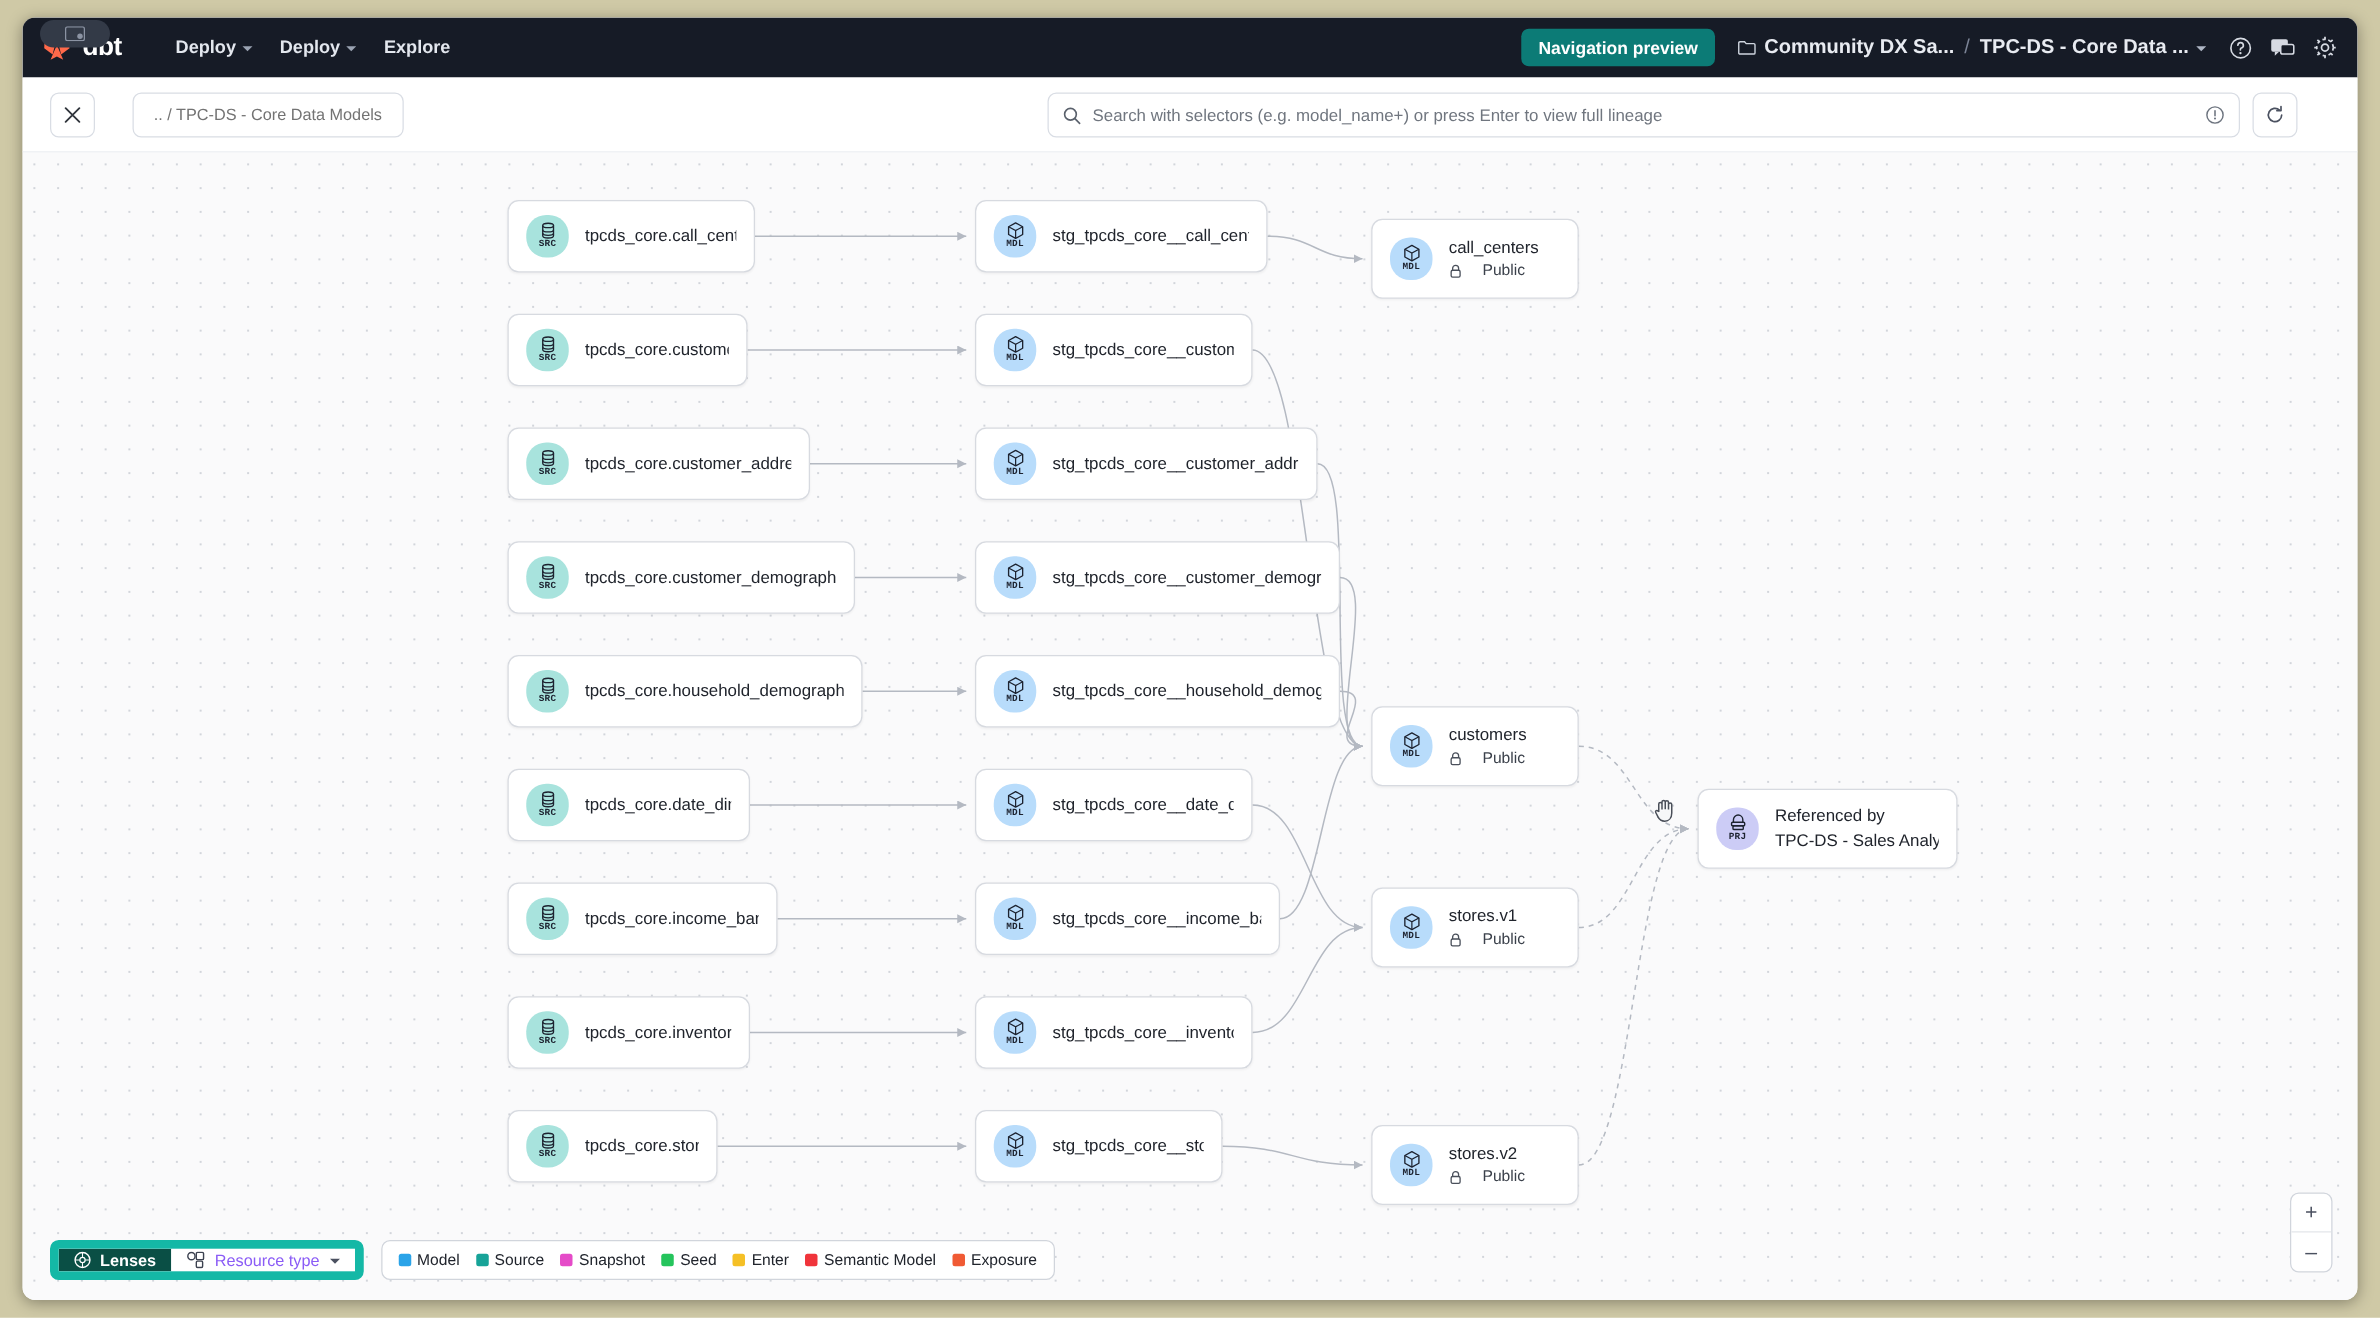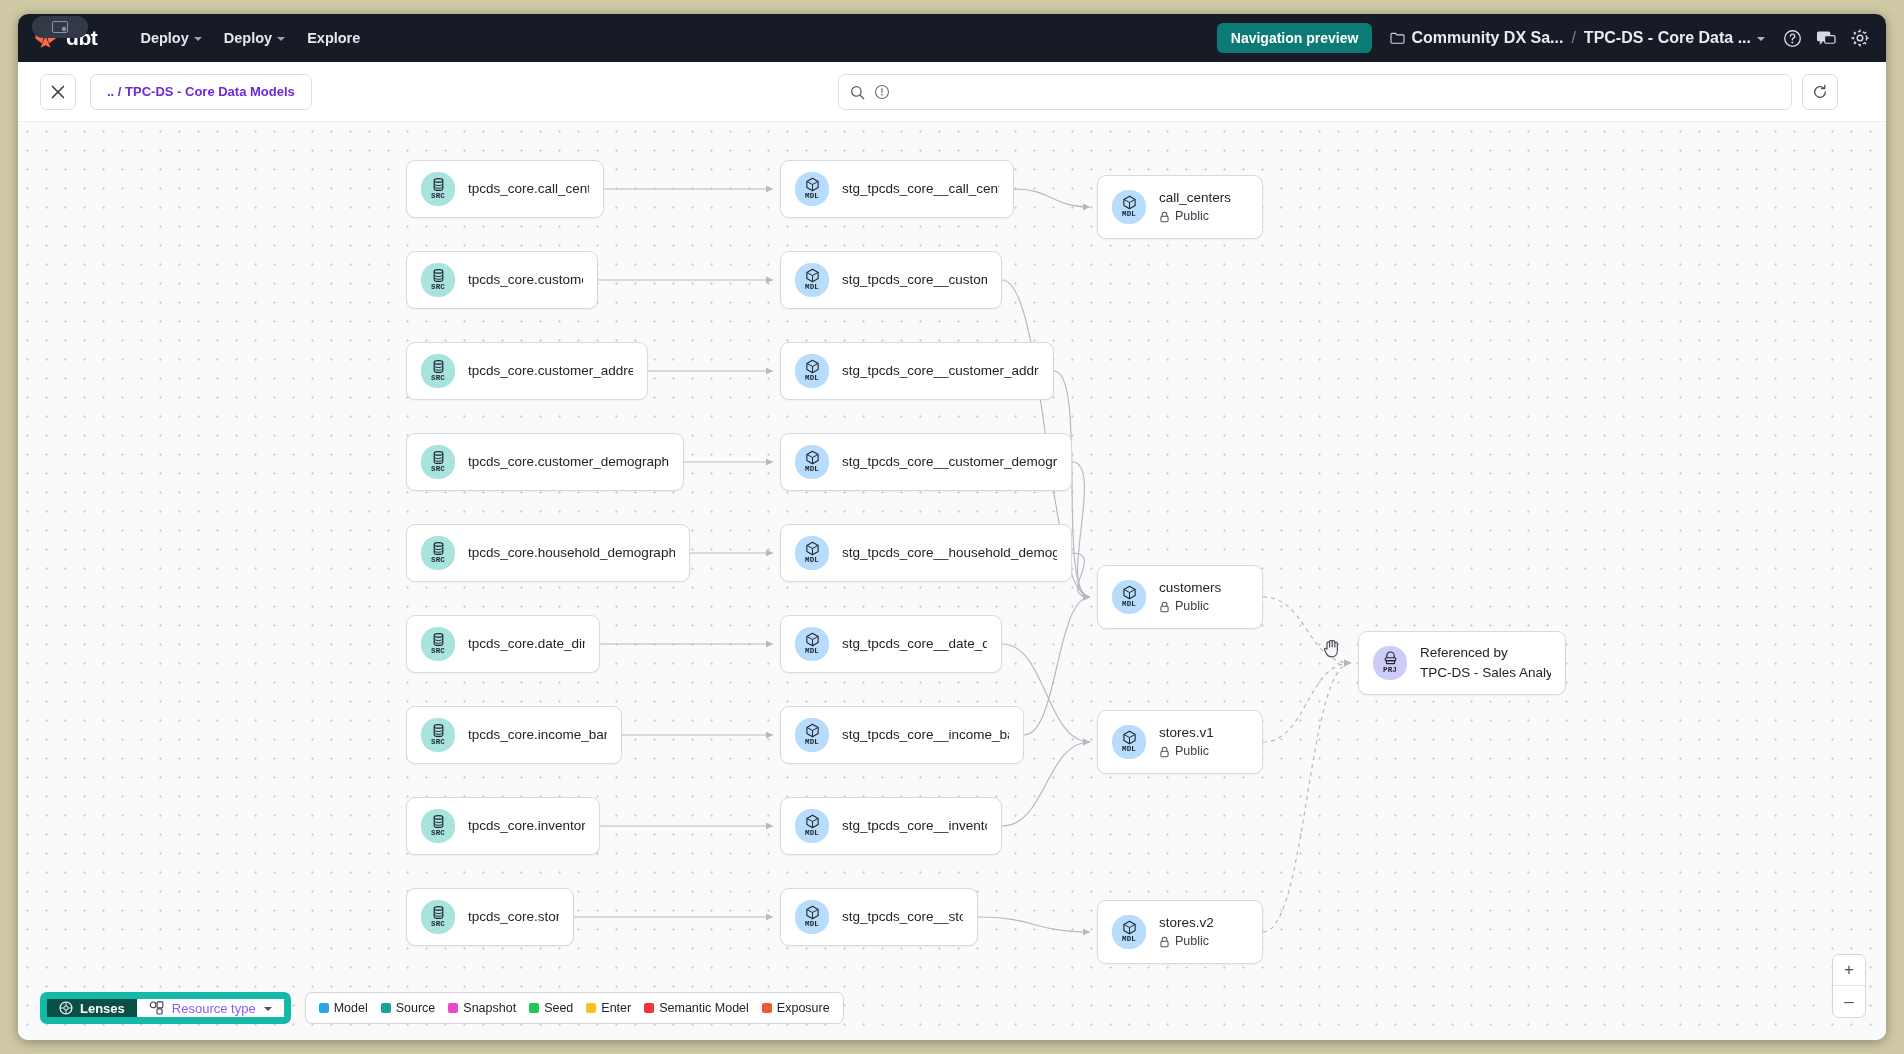--- a/index.html
+++ b/index.html
@@ -82,26 +82,26 @@
     border-bottom: 1px solid #eceef2;
     z-index: 5;
   }
   .tb-btn {
     width: 36px; height: 36px;
     border: 1px solid #d9dde4; border-radius: 7px;
     background: #fff; cursor: pointer;
     display: flex; align-items: center; justify-content: center;
   }
   #breadcrumb-chip {
-    margin-left: 14px;
+    margin-left: 30px;
     height: 36px; padding: 0 16px;
     border: 1px solid #d9dde4; border-radius: 7px;
     background: #fff; cursor: pointer;
     display: flex; align-items: center;
-    font-size: 13px; font-weight: 700; color: #6d28d9;
+    font-size: 13px; font-weight: 400; color: #737373;
     white-space: nowrap;
   }
   #search-wrap {
     position: absolute; left: 820px; top: 12px;
     width: 1000px; height: 36px;
     display: flex; align-items: center; gap: 10px;
   }
   #search-box {
     flex: 1; height: 36px;
     border: 1px solid #d9dde4; border-radius: 7px;
@@ -158,21 +158,21 @@
     letter-spacing: .2px; color: #1d2330;
     margin-top: 1px; line-height: 1;
   }
   .node .txt { margin-left: 13px; margin-right: 14px; overflow: hidden; }
   .node .title {
     font-size: 13.5px; color: #20242c; white-space: nowrap;
     line-height: 1.25;
   }
   .node .sub {
     font-size: 12.5px; color: #3b414b;
-    display: flex; align-items: center; gap: 5px;
+    display: flex; align-items: center; gap: 16px;
     margin-top: 3px; line-height: 1.2;
   }
   .lock-ic { display: block; }
 
   
   #bottombar {
     position: absolute; left: 22px; bottom: 16px;
     display: flex; align-items: center; gap: 14px;
     z-index: 6;
   }
@@ -308,20 +308,21 @@
       </svg>
     </div>
     <div id="breadcrumb-chip">.. / TPC-DS - Core Data Models</div>
 
     <div id="search-wrap">
       <div id="search-box">
         <svg width="15" height="15" viewBox="0 0 16 16">
           <circle cx="6.8" cy="6.8" r="5" fill="none" stroke="#5a616c" stroke-width="1.4"></circle>
           <path d="M10.6 10.6 L14.6 14.6" stroke="#5a616c" stroke-width="1.4" stroke-linecap="round"></path>
         </svg>
+        <input id="search-input" type="text" placeholder="Search with selectors (e.g. model_name+) or press Enter to view full lineage" style="">
         <svg class="info-ic" width="16" height="16" viewBox="0 0 18 18">
           <circle cx="9" cy="9" r="7.3" fill="none" stroke="#6d747f" stroke-width="1.3"></circle>
           <path d="M9 5.2 V9.6" stroke="#6d747f" stroke-width="1.4" stroke-linecap="round"></path>
           <circle cx="9" cy="12.2" r=".95" fill="#6d747f"></circle>
         </svg>
       </div>
       <div class="tb-btn">
         <svg width="16" height="16" viewBox="0 0 18 18">
           <path d="M15 9a6 6 0 1 1-1.9-4.4" fill="none" stroke="#4b5160" stroke-width="1.5" stroke-linecap="round"></path>
           <path d="M14.4 1.4 V5.2 H10.6" fill="none" stroke="#4b5160" stroke-width="1.5" stroke-linecap="round" stroke-linejoin="round"></path>

